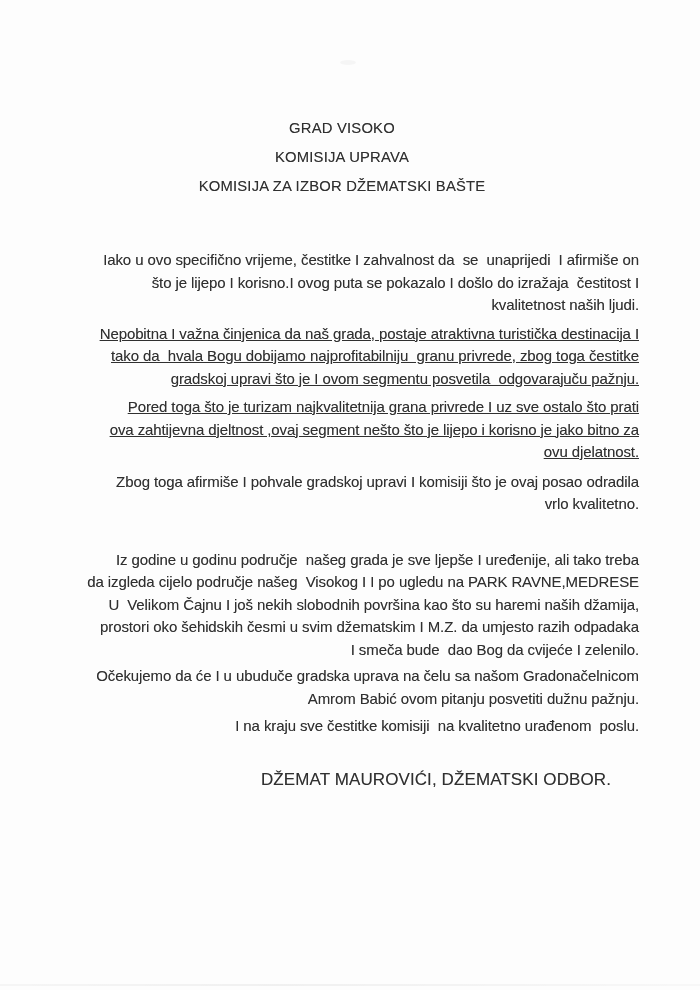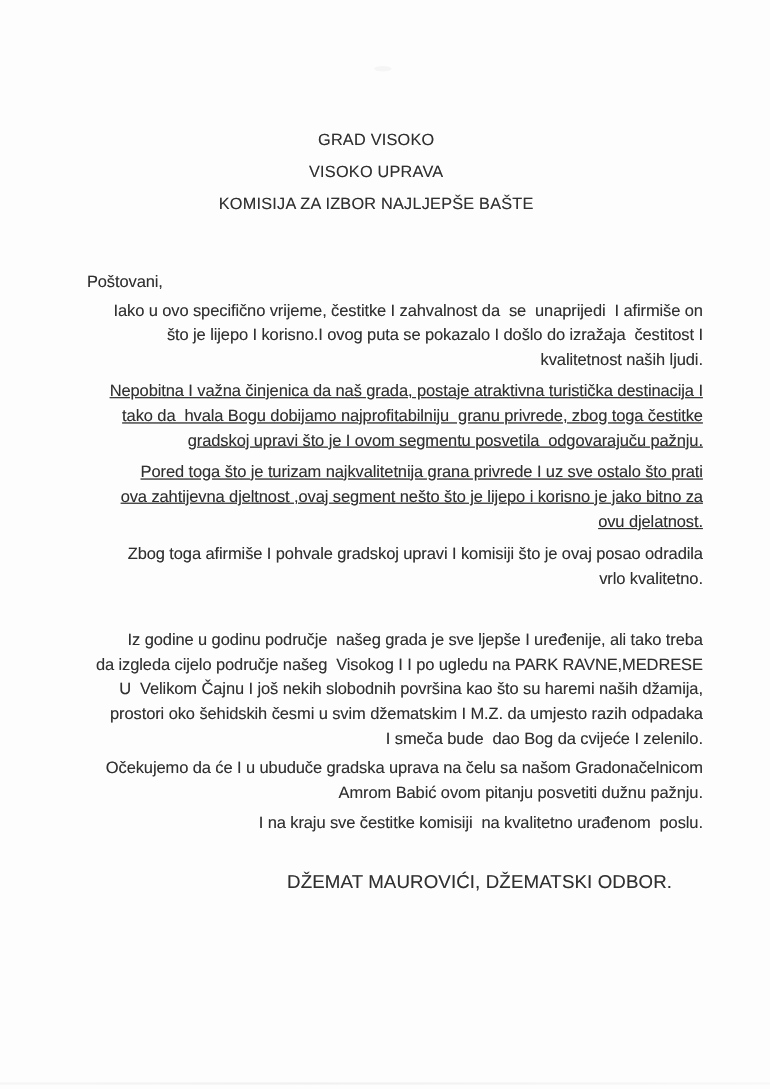--- a/index.html
+++ b/index.html
@@ -85,26 +85,25 @@
 </style>
 </head>
 <body>
 
 <div class="page">
 
   <div class="scan-smudge-top"></div>
 
   <div class="letter-header">
     <div class="header-line">GRAD VISOKO</div>
-    <div class="header-line">VISOKO UPRAVA</div>
-    <div class="header-line">KOMISIJA ZA IZBOR NAJLJEPŠE BAŠTE</div>
+    <div class="header-line">KOMISIJA UPRAVA</div>
+    <div class="header-line">KOMISIJA ZA IZBOR DŽEMATSKI BAŠTE</div>
   </div>
 
   <div class="letter-body">
-    <p class="salutation">Poštovani,</p>
     <p class="para mt3">Iako u ovo specifično vrijeme, čestitke I zahvalnost da  se  unaprijedi  I afirmiše on
 što je lijepo I korisno.I ovog puta se pokazalo I došlo do izražaja  čestitost I
 kvalitetnost naših ljudi.</p>
     <p class="para mt6">Nepobitna I važna činjenica da naš grada, postaje atraktivna turistička destinacija I
 tako da  hvala Bogu dobijamo najprofitabilniju  granu privrede, zbog toga čestitke
 gradskoj upravi što je I ovom segmentu posvetila  odgovarajuču pažnju.</p>
     <p class="para mt6">Pored toga što je turizam najkvalitetnija grana privrede I uz sve ostalo što prati
 ova zahtijevna djeltnost ,ovaj segment nešto što je lijepo i korisno je jako bitno za
 ovu djelatnost.</p>
     <p class="para mt7">Zbog toga afirmiše I pohvale gradskoj upravi I komisiji što je ovaj posao odradila

